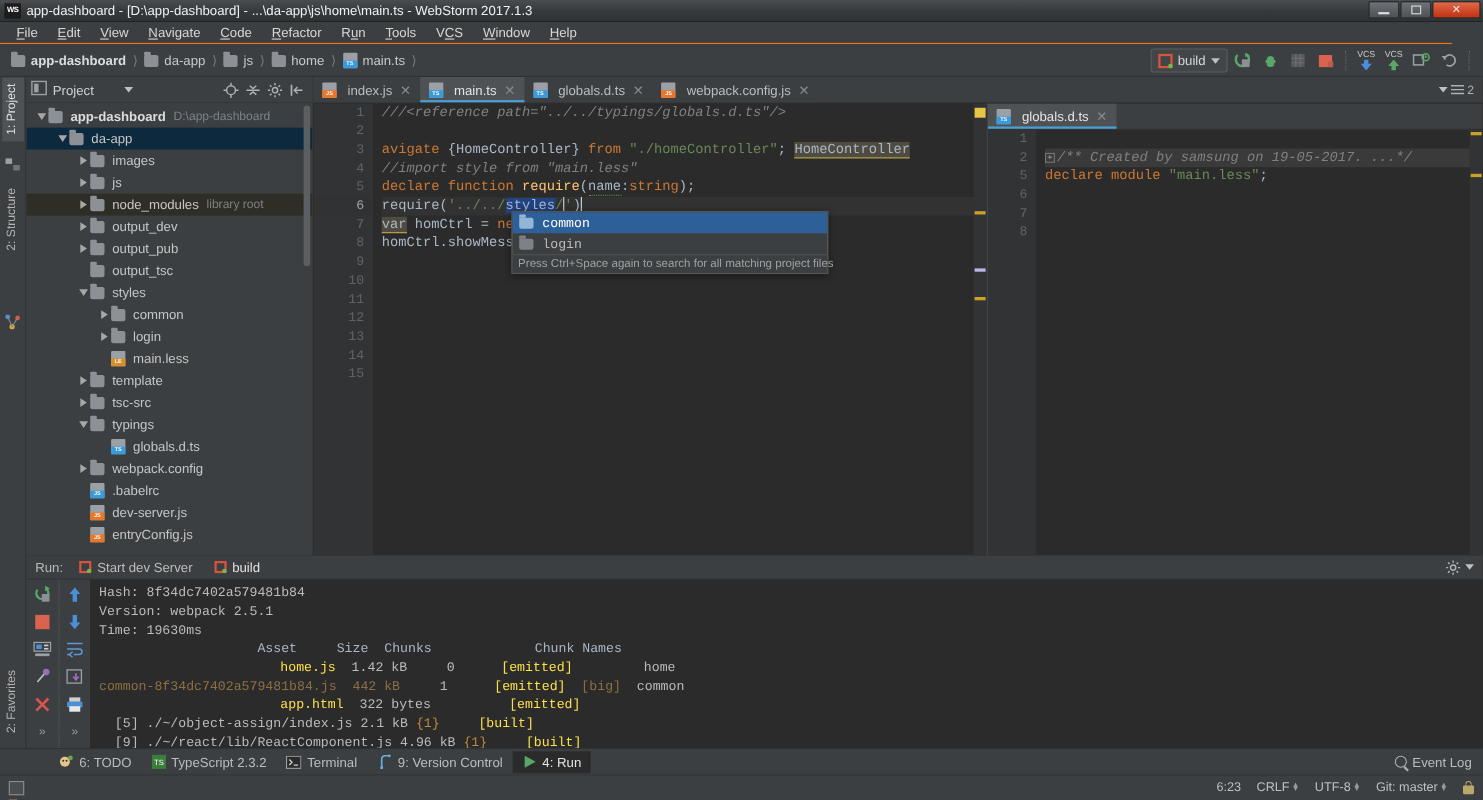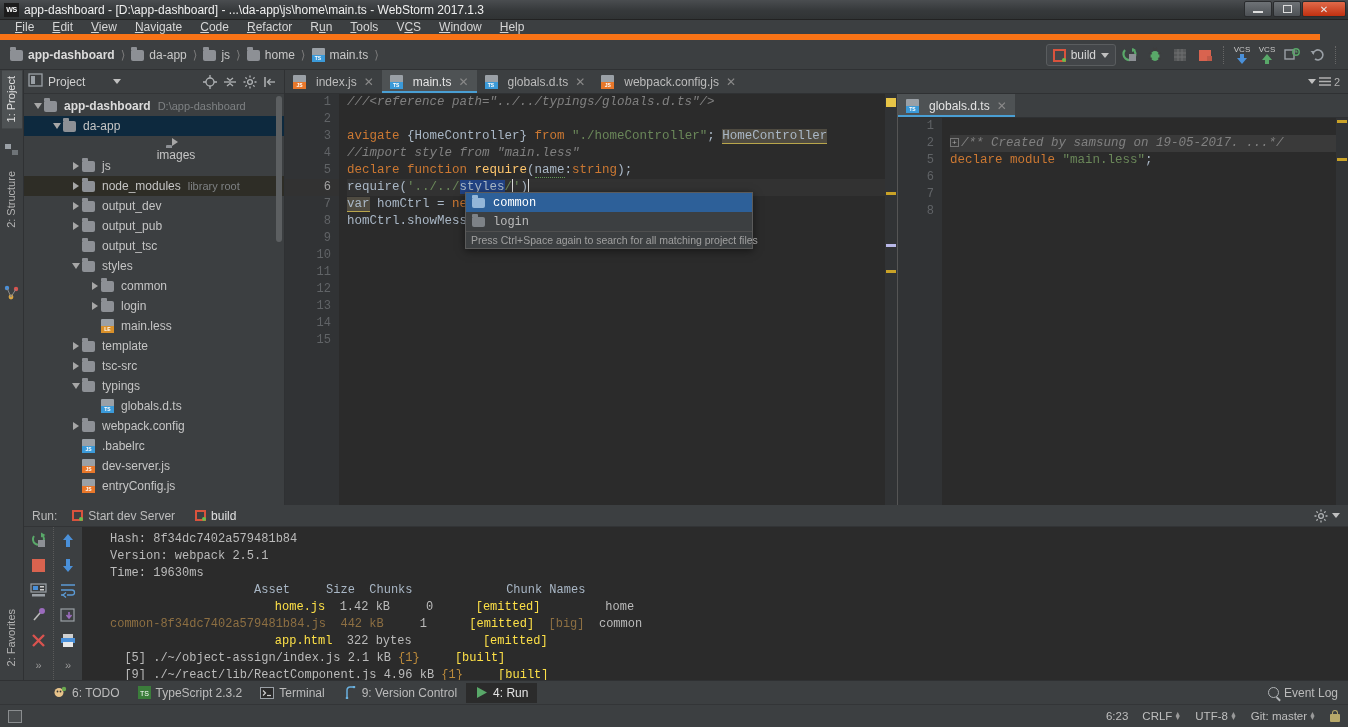--- a/index.html
+++ b/index.html
@@ -36,21 +36,21 @@
     color: #e8e8e8; font-size: 10px;
   }
   .win-btn.close { background: linear-gradient(to bottom,#e06a4a,#c03010); width: 44px; }
   .win-btn .minglyph { width: 10px; height: 2px; background: #ddd; margin-top: 5px; }
   .win-btn .maxglyph { width: 9px; height: 8px; border: 1.5px solid #ddd; }
 
   
   .menubar {
     position: absolute; top: 20px; left: 0; width: 1320px; height: 20px;
     background: #3c3f41; display: flex; align-items: center; padding-left: 6px;
-    border-bottom: 6px solid #f97316;
+    border-bottom: 1px solid #f97316;
   }
   .menu-item { padding: 2px 9px; font-size: 12px; color: #d6d6d6; cursor: default; }
   .menu-item u { text-decoration: underline; }
 
   
   .toolbar {
     position: absolute; top: 41px; left: 0; width: 1348px; height: 29px;
     background: #3c3f41; display: flex; align-items: center;
     border-bottom: 1px solid #2f3133;
   }
@@ -223,21 +223,21 @@
   .run-gear { margin-left: auto; padding-right: 8px; color:#b0b3b5; font-size: 12px; display:flex;gap:4px;align-items:center;}
   .run-body { display: flex; height: 153px; }
   .run-sidebar { width: 58px; background: #3c3f41; display: flex; }
   .run-col { width: 29px; display: flex; flex-direction: column; align-items: center; padding-top: 4px; gap: 7px; }
   .run-col.c2 { border-left: 1px dotted #5a5a5a; }
   .ricon { width: 18px; height: 18px; display:flex;align-items:center;justify-content:center; }
   .console {
     flex: 1; background: #2b2b2b; font-family: "Liberation Mono", monospace;
     font-size: 12px; color: #bbbbbb; padding: 4px 0 0 8px; overflow: hidden;
   }
-  .cline { height: 17px; line-height: 17px; white-space: pre; margin-left: 20px; }
+  .cline { height: 17px; line-height: 17px; white-space: pre; }
   .g { color: #fde047; padding-left: 28px; }
   .o { color: #bb8a3b; }
   .dim { color: #8d6f42; }
   .b { color: #a9b7c6; }
 
   
   .bottombar {
     position: absolute; top: 680px; left: 0; width: 1348px; height: 24px;
     background: #3c3f41; display: flex; align-items: center; padding-left: 44px;
     border-top: 1px solid #2f3133;
@@ -466,21 +466,21 @@
           <span class="nm bold">app-dashboard</span>
           <span class="sub">D:\app-dashboard</span>
         </div>
         <div class="node selected" style="padding-left: 27px;">
           <span class="arrow">
             <span class="tri-d"></span>
           </span>
           <span class="folder-ico"></span>
           <span class="nm">da-app</span>
         </div>
-        <div class="node" style="padding-left: 46px; flex-direction: column;">
+        <div class="node" style="padding-left: 46px;">
           <span class="arrow">
             <span class="tri-r"></span>
           </span>
           <span class="folder-ico"></span>
           <span class="nm">images</span>
         </div>
         <div class="node" style="padding-left: 46px;">
           <span class="arrow">
             <span class="tri-r"></span>
           </span>

